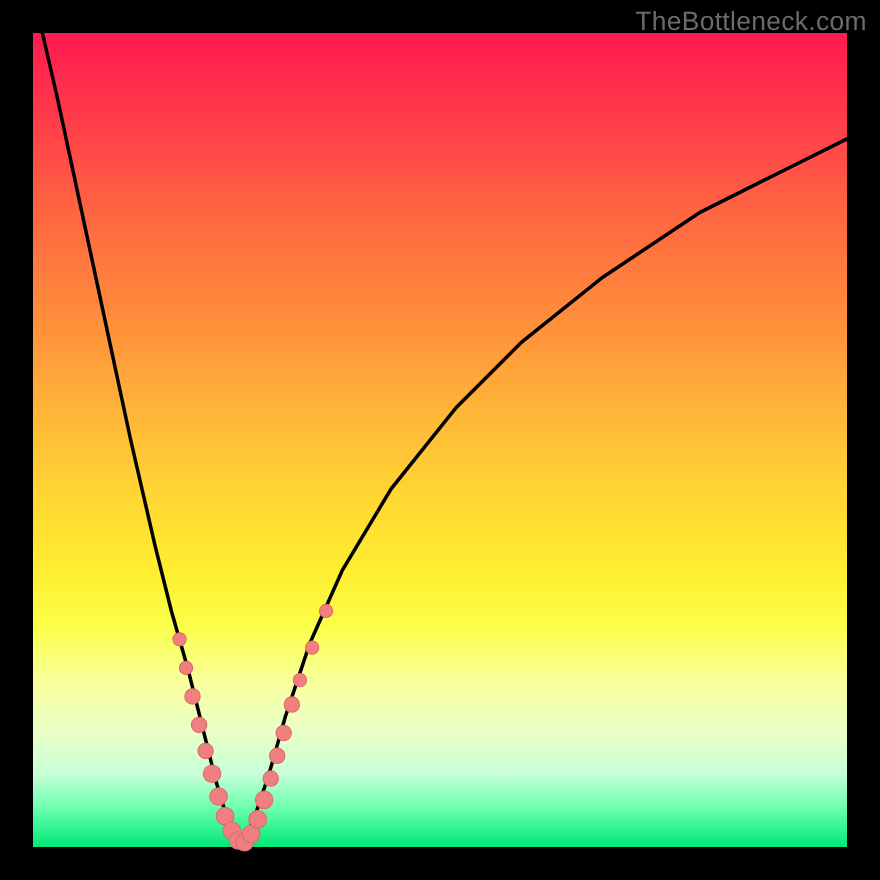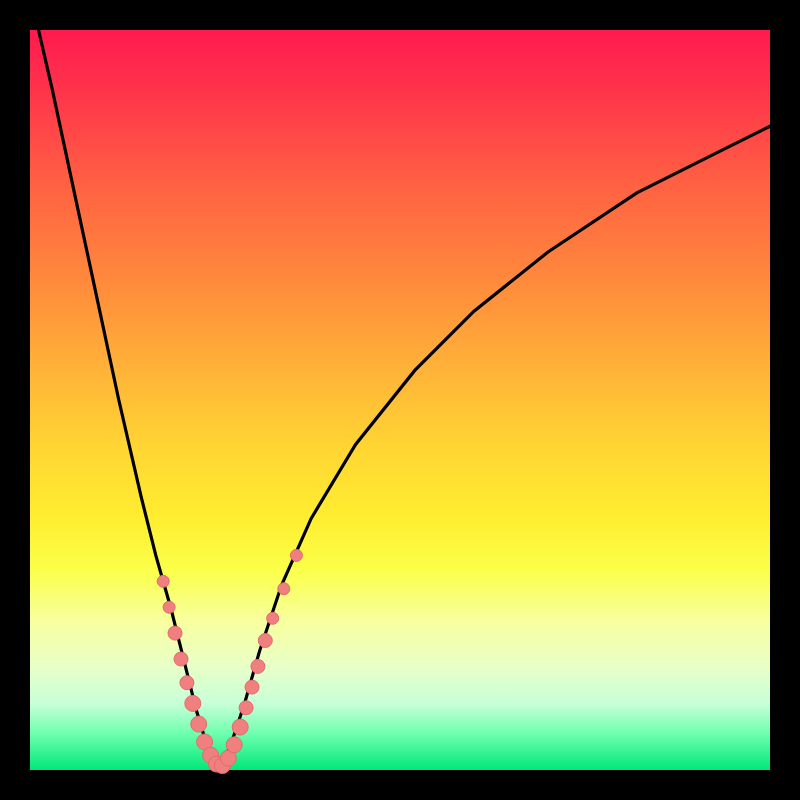--- a/index.html
+++ b/index.html
@@ -85,13 +85,14 @@
           <circle cx="216.1" cy="677.8" r="7" fill="#f08080" stroke="#e26a6a" stroke-width="1"></circle>
           <circle cx="222.0" cy="657.1" r="7" fill="#f08080" stroke="#e26a6a" stroke-width="1"></circle>
           <circle cx="227.9" cy="636.4" r="7" fill="#f08080" stroke="#e26a6a" stroke-width="1"></circle>
           <circle cx="235.3" cy="610.5" r="7" fill="#f08080" stroke="#e26a6a" stroke-width="1"></circle>
           <circle cx="242.7" cy="588.3" r="6" fill="#f08080" stroke="#e26a6a" stroke-width="1"></circle>
           <circle cx="253.8" cy="558.7" r="6" fill="#f08080" stroke="#e26a6a" stroke-width="1"></circle>
           <circle cx="266.4" cy="525.4" r="6" fill="#f08080" stroke="#e26a6a" stroke-width="1"></circle>
         </g>
     </svg>
   </div>
+  <div class="watermark">TheBottleneck.com</div>
 </div>
 
 </body></html>

